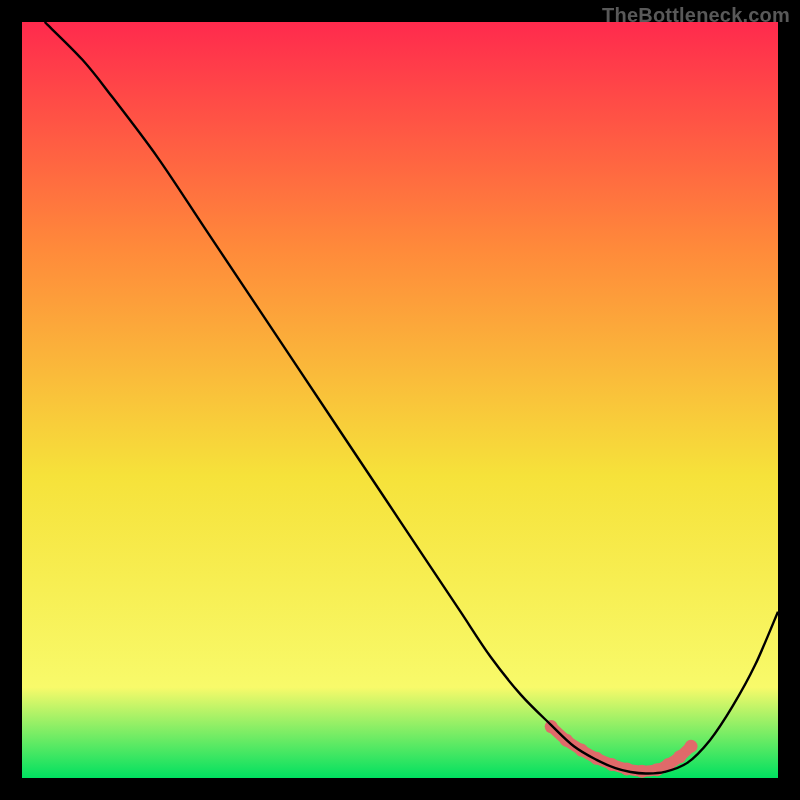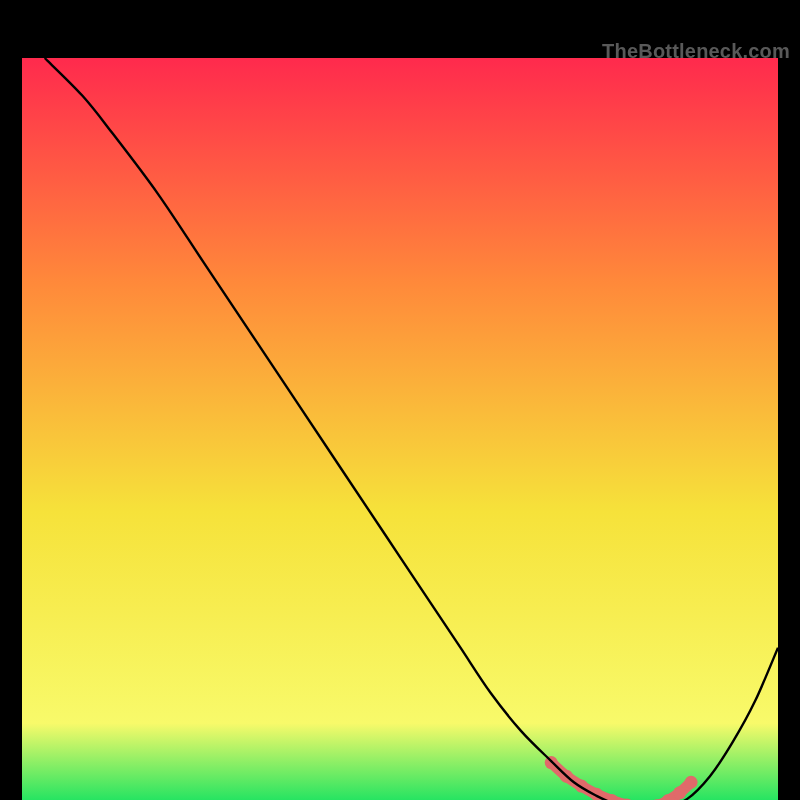--- a/index.html
+++ b/index.html
@@ -9,21 +9,20 @@
     height: 800px;
     background: #000;
     overflow: hidden;
     font-family: Arial, Helvetica, sans-serif;
   }
   .wrap {
     position: relative;
     width: 800px;
     height: 588px;
     background: #000;
-    margin-top: 36px;
   }
   .watermark {
     position: absolute;
     top: 4px;
     right: 10px;
     color: #595959;
     font-size: 20px;
     font-weight: 600;
     letter-spacing: 0.2px;
   }

